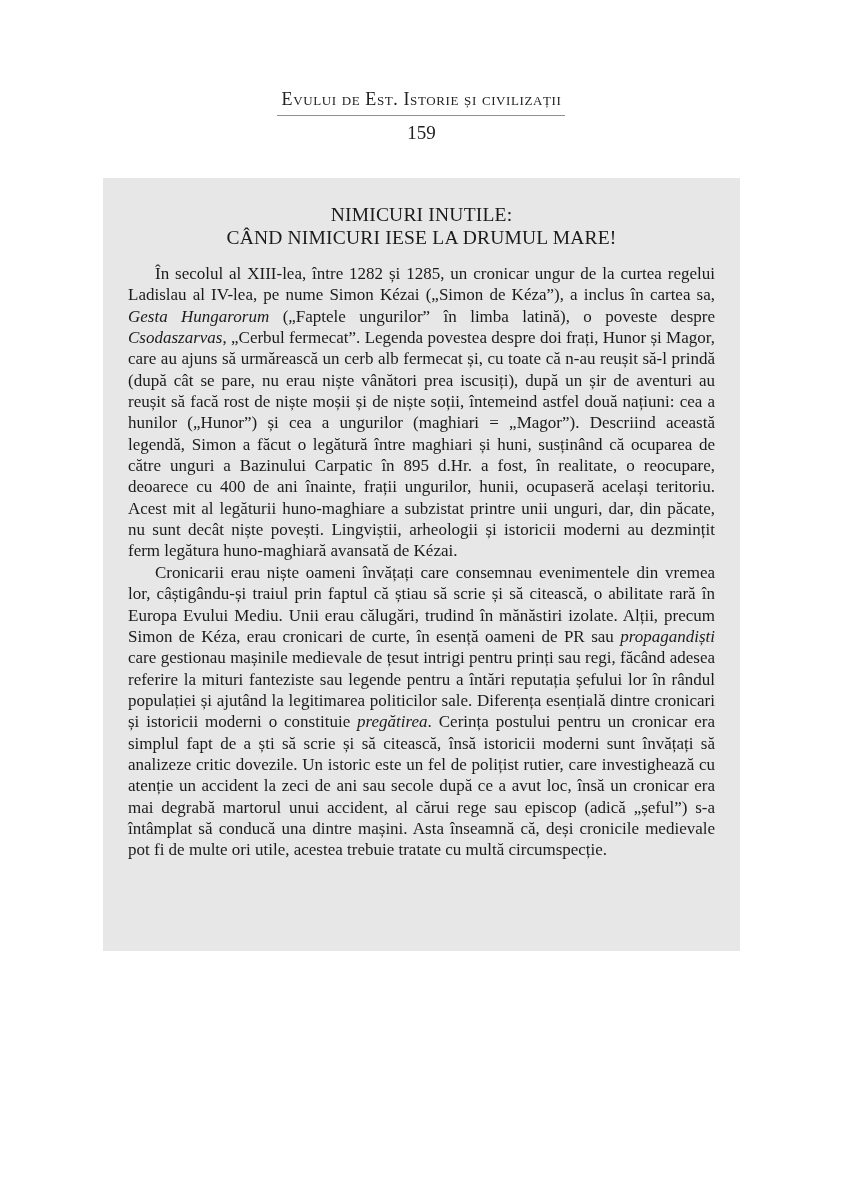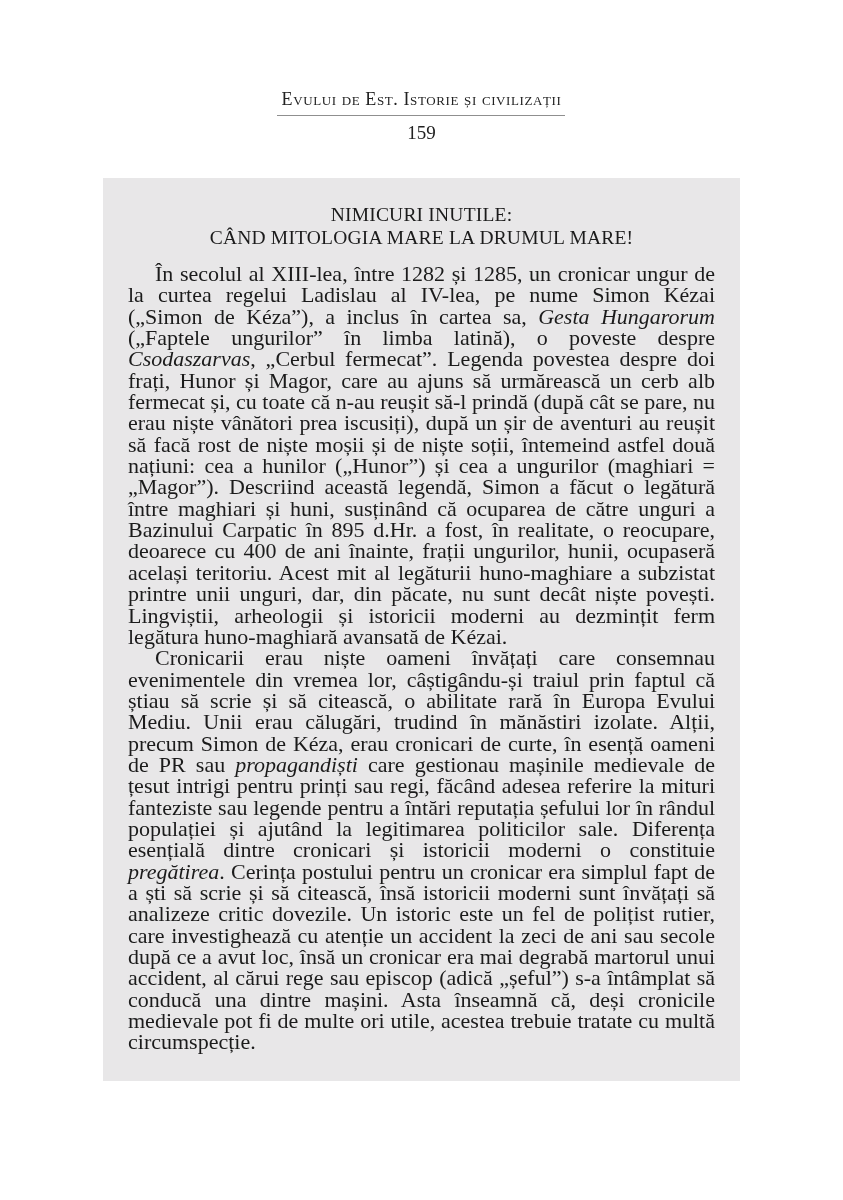--- a/index.html
+++ b/index.html
@@ -45,36 +45,36 @@
     color: #222222;
   }
   .text-box {
     position: absolute;
     left: 103px;
     top: 178px;
     width: 637px;
     min-height: 773px;
     box-sizing: border-box;
     background: #e8e7e8;
-    padding: 25px 25px 28px 25px;
+    padding: 25px 25px 20px 25px;
   }
   .box-title {
     margin: 0 0 14px 0;
     text-align: center;
     font-weight: normal;
     font-size: 19.5px;
     line-height: 23px;
     letter-spacing: 0.2px;
     color: #1b1b1b;
   }
   .body-para {
     margin: 0;
     text-align: justify;
     text-indent: 27px;
-    font-size: 22px;
+    font-size: 17px;
     line-height: 21.35px;
     color: #1b1b1b;
   }
   .body-para i {
     font-style: italic;
   }
 </style>
 </head>
 <body>
 
@@ -83,21 +83,21 @@
   <div class="running-title">Evului de Est. Istorie și civilizații</div>
 
   <div class="header-rule"></div>
 
   <div class="page-number">159</div>
 
   <div class="text-box">
 
     <h1 class="box-title">
       <span>NIMICURI INUTILE:</span><br>
-      <span>CÂND MITOLOGIA MARE LA DRUMUL MARE!</span>
+      <span>CÂND NIMICURI IESE LA DRUMUL MARE!</span>
     </h1>
 
     <p class="body-para"><span>În secolul al XIII-lea, între 1282 și 1285, un cronicar ungur de la curtea regelui Ladislau al IV-lea, pe nume Simon Kézai („Simon de Kéza”), a inclus în cartea sa, </span><i>Gesta Hungarorum</i><span> („Faptele ungurilor” în limba latină), o poveste despre </span><i>Csodaszarvas</i><span>, „Cerbul fermecat”. Legenda povestea despre doi frați, Hunor și Magor, care au ajuns să urmărească un cerb alb fermecat și, cu toate că n-au reușit să-l prindă (după cât se pare, nu erau niște vânători prea iscusiți), după un șir de aventuri au reușit să facă rost de niște moșii și de niște soții, întemeind astfel două națiuni: cea a hunilor („Hunor”) și cea a ungurilor (maghiari = „Magor”). Descriind această legendă, Simon a făcut o legătură între maghiari și huni, susținând că ocuparea de către unguri a Bazinului Carpatic în 895 d.Hr. a fost, în realitate, o reocupare, deoarece cu 400 de ani înainte, frații ungurilor, hunii, ocupaseră același teritoriu. Acest mit al legăturii huno-maghiare a subzistat printre unii unguri, dar, din păcate, nu sunt decât niște povești. Lingviștii, arheologii și istoricii moderni au dezmințit ferm legătura huno-maghiară avansată de Kézai.</span></p>
 
     <p class="body-para"><span>Cronicarii erau niște oameni învățați care consemnau evenimentele din vremea lor, câștigându-și traiul prin faptul că știau să scrie și să citească, o abilitate rară în Europa Evului Mediu. Unii erau călugări, trudind în mănăstiri izolate. Alții, precum Simon de Kéza, erau cronicari de curte, în esență oameni de PR sau </span><i>propagandiști</i><span> care gestionau mașinile medievale de țesut intrigi pentru prinți sau regi, făcând adesea referire la mituri fanteziste sau legende pentru a întări reputația șefului lor în rândul populației și ajutând la legitimarea politicilor sale. Diferența esențială dintre cronicari și istoricii moderni o constituie </span><i>pregătirea</i><span>. Cerința postului pentru un cronicar era simplul fapt de a ști să scrie și să citească, însă istoricii moderni sunt învățați să analizeze critic dovezile. Un istoric este un fel de polițist rutier, care investighează cu atenție un accident la zeci de ani sau secole după ce a avut loc, însă un cronicar era mai degrabă martorul unui accident, al cărui rege sau episcop (adică „șeful”) s-a întâmplat să conducă una dintre mașini. Asta înseamnă că, deși cronicile medievale pot fi de multe ori utile, acestea trebuie tratate cu multă circumspecție.</span></p>
 
   </div>
 
 </div>
 

